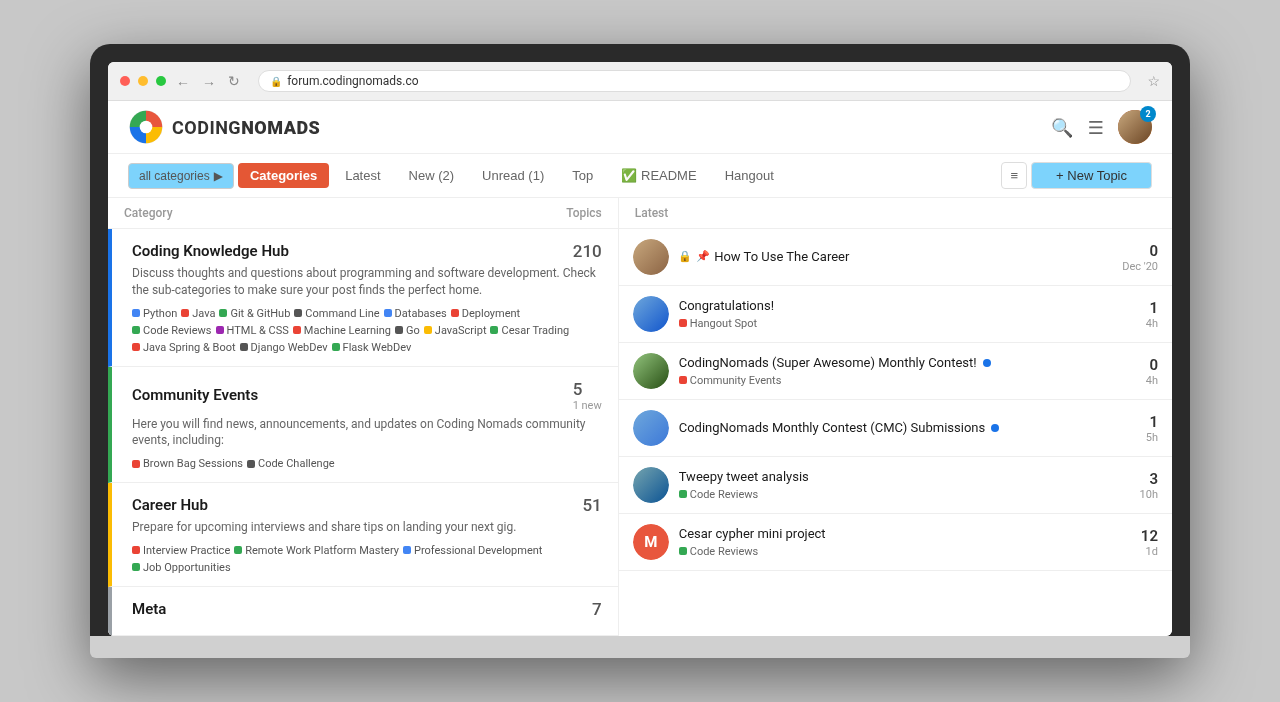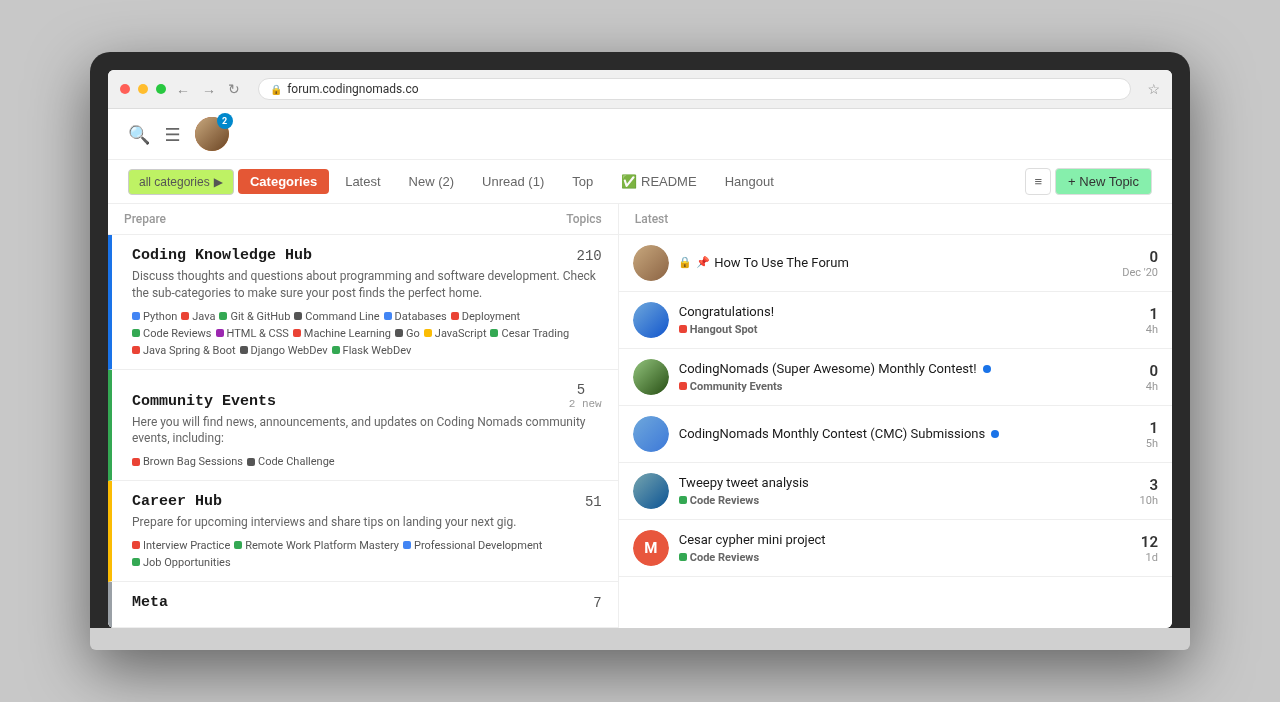--- a/index.html
+++ b/index.html
@@ -162,21 +162,21 @@
     .nav-bar {
       display: flex;
       align-items: center;
       padding: 8px 20px;
       background: #fff;
       border-bottom: 1px solid #eee;
       gap: 4px;
     }
 
     .all-categories-btn {
-      background: #bef264;
+      background: #7dd3fc;
       border: 1px solid #ccc;
       border-radius: 4px;
       padding: 5px 10px;
       font-size: 12px;
       cursor: pointer;
       color: #555;
       display: flex;
       align-items: center;
       gap: 4px;
       white-space: nowrap;
@@ -195,24 +195,24 @@
 
     .nav-tab.active {
       background: #e45735;
       color: #fff;
       font-weight: 600;
     }
 
     .nav-spacer { flex: 1; }
 
     .new-topic-btn {
-      background: #86efac;
+      background: #7dd3fc;
       border: 1px solid #ddd;
       border-radius: 4px;
-      padding: 5px 12px;
+      padding: 5px 24px;
       font-size: 13px;
       cursor: pointer;
       color: #333;
       display: flex;
       align-items: center;
       gap: 4px;
     }
 
     .nav-settings-btn {
       background: none;
@@ -257,36 +257,34 @@
     }
 
     .category-item.blue-border { border-left-color: #1a73e8; }
     .category-item.green-border { border-left-color: #34a853; }
     .category-item.orange-border { border-left-color: #fbbc04; }
     .category-item.gray-border { border-left-color: #9aa0a6; }
 
     .category-header {
       display: flex;
       justify-content: space-between;
-      align-items: flex-end;
+      align-items: center;
       margin-bottom: 4px;
-      font-family: Liberation Mono, monospace;
     }
 
     .category-name {
       font-size: 15px;
       font-weight: 600;
       color: #1a1a1a;
     }
 
     .category-count {
-      font-size: 14px;
+      font-size: 17px;
       color: #555;
       font-weight: 500;
-      margin-left: 8px;
     }
 
     .category-new {
       font-size: 11px;
       color: #999;
       text-align: right;
     }
 
     .category-desc {
       font-size: 12px;
@@ -365,21 +363,20 @@
       flex-wrap: wrap;
     }
 
     .topic-category-tag {
       font-size: 11px;
       color: #666;
       display: flex;
       align-items: center;
       gap: 3px;
       margin-top: 2px;
-      font-weight: bold;
     }
 
     .cat-dot {
       width: 8px;
       height: 8px;
       border-radius: 2px;
       display: inline-block;
     }
 
     .new-dot {
@@ -430,20 +427,33 @@
         <button class="nav-arrow">↻</button>
         <div class="address-bar">
           <span class="lock-icon">🔒</span>
           <span>forum.codingnomads.co</span>
         </div>
         <span style="color:#888; font-size:14px;">☆</span>
       </div>
     </div>
 
     <div class="site-header">
+      <div class="logo">
+        <svg class="logo-icon" viewBox="0 0 40 40">
+          <circle cx="20" cy="20" r="18" fill="#fff" stroke="#ddd" stroke-width="1"></circle>
+          <path d="M20 2 A18 18 0 0 1 38 20 L20 20 Z" fill="#e8563d"></path>
+          <path d="M20 20 L38 20 A18 18 0 0 1 20 38 Z" fill="#fbbc04"></path>
+          <path d="M20 38 A18 18 0 0 1 2 20 L20 20 Z" fill="#1a73e8"></path>
+          <path d="M20 20 L2 20 A18 18 0 0 1 20 2 Z" fill="#34a853"></path>
+          <circle cx="20" cy="20" r="7" fill="#fff"></circle>
+        </svg>
+        <span class="logo-text">
+          <span class="logo-coding">CODING</span><span class="logo-nomads">NOMADS</span>
+        </span>
+      </div>
       <div class="header-right">
         <span class="header-icon">🔍</span>
         <span class="header-icon">☰</span>
         <div class="avatar-wrap">
           <div class="avatar">
             <div style="width:100%;height:100%;background: linear-gradient(135deg, #c8a87e, #6b4423); border-radius:50%;"></div>
           </div>
           <div class="notification-badge">2</div>
         </div>
       </div>
@@ -465,21 +475,21 @@
       <button class="nav-settings-btn">≡</button>
       <button class="new-topic-btn">
         <span>+ New Topic</span>
       </button>
     </div>
 
     <div class="main-content">
 
       <div class="left-panel">
         <div class="col-header">
-          <span class="col-category">Prepare</span>
+          <span class="col-category">Category</span>
           <span class="col-topics">Topics</span>
         </div>
 
         <div class="category-item blue-border" style="border-left-color: #1a73e8;">
           <div class="category-header">
             <span class="category-name">Coding Knowledge Hub</span>
             <div>
               <div class="category-count">210</div>
             </div>
           </div>
@@ -546,21 +556,21 @@
                 <span>Flask WebDev</span>
               </span>
           </div>
         </div>
 
         <div class="category-item green-border" style="border-left-color: #34a853;">
           <div class="category-header">
             <span class="category-name">Community Events</span>
             <div>
               <div class="category-count">5</div>
-              <div class="category-new">2 new</div>
+              <div class="category-new">1 new</div>
             </div>
           </div>
           <div class="category-desc">Here you will find news, announcements, and updates on Coding Nomads community events, including:</div>
           <div class="tags-row">
             <span class="tag">
                 <span class="tag-dot" style="background:#ea4335;"></span>
                 <span>Brown Bag Sessions</span>
               </span>
             <span class="tag">
                 <span class="tag-dot" style="background:#555;"></span>
@@ -609,21 +619,21 @@
         </div>
 
         <div class="topic-item">
           <div class="topic-avatar">
             <div class="topic-avatar-inner av-brown"></div>
           </div>
           <div class="topic-content">
             <div class="topic-title">
               <span style="font-size:11px; color:#888;">🔒</span>
               <span style="font-size:11px; color:#888;">📌</span>
-              <span>How To Use The Forum</span>
+              <span>How To Use The Career</span>
             </div>
           </div>
           <div class="topic-meta">
             <div class="topic-replies">0</div>
             <div class="topic-time">Dec '20</div>
           </div>
         </div>
 
         <div class="topic-item">
           <div class="topic-avatar">

